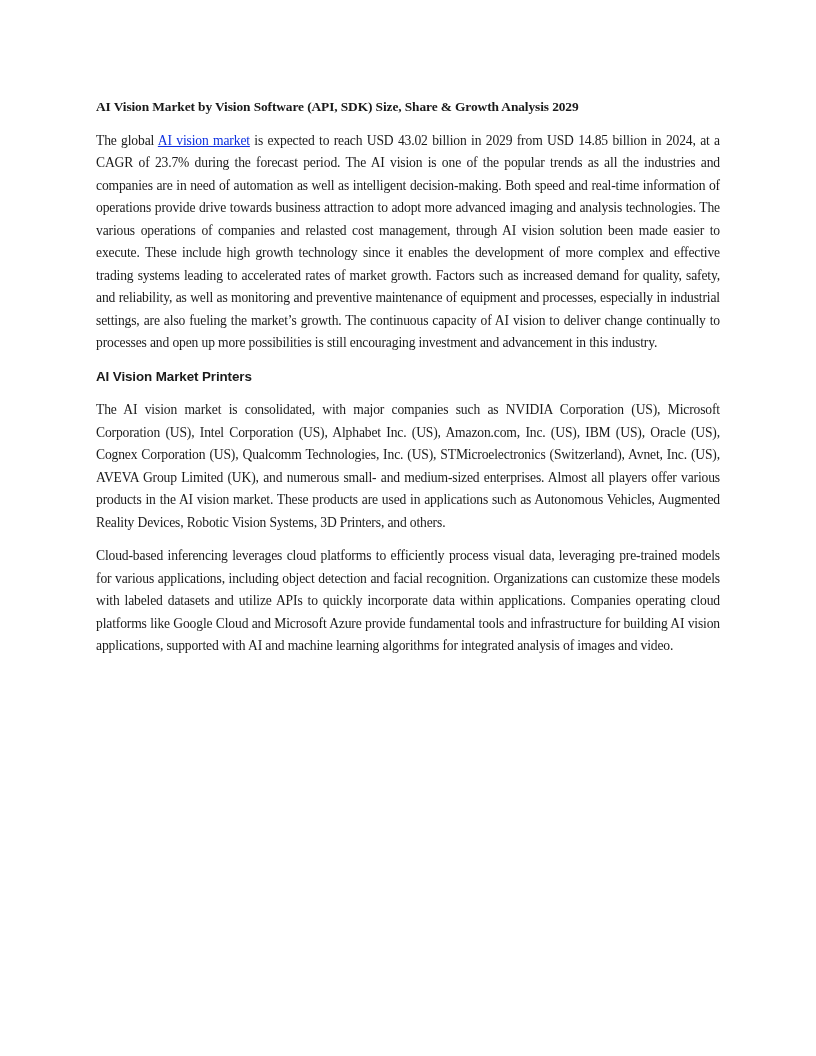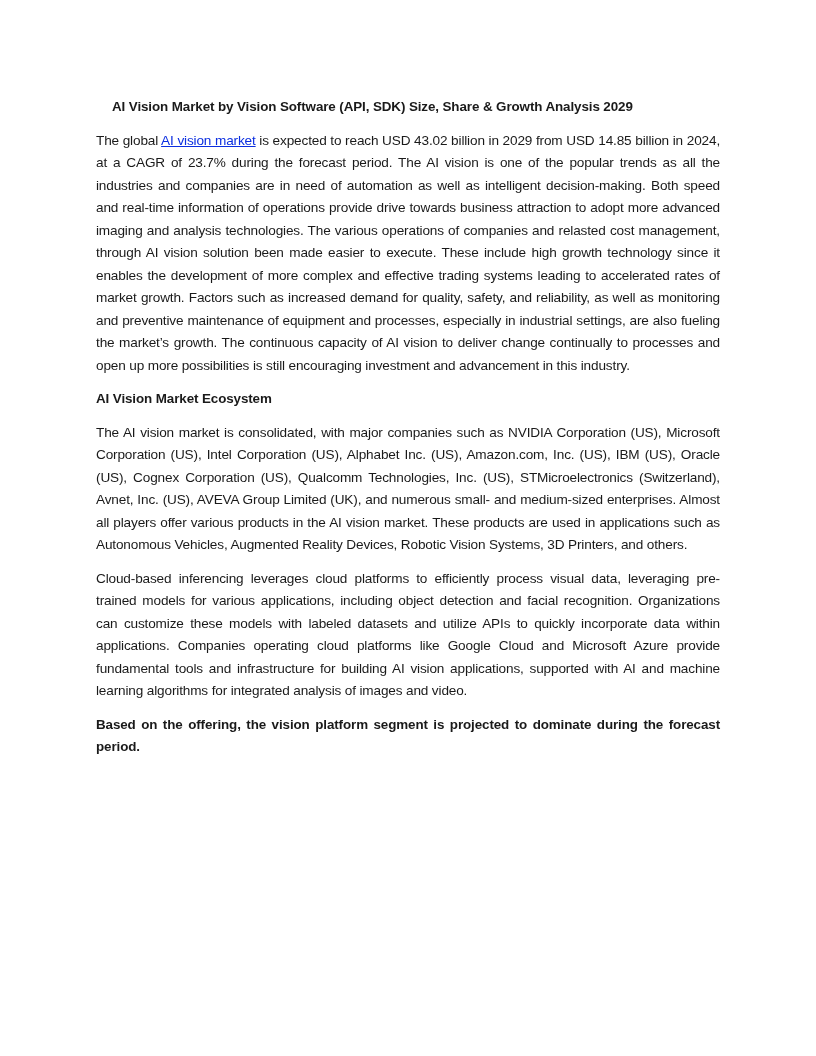--- a/index.html
+++ b/index.html
@@ -18,29 +18,31 @@
     .page {
       position: absolute;
       left: 96px;
       top: 96px;
       width: 624px;
     }
     .title {
       font-weight: bold;
       font-size: 13.4px;
       line-height: 22.5px;
-      margin: 0 0 11px 16px;
+      margin: 0 0 11px 0;
       letter-spacing: -0.1px;
+      font-family: Liberation Serif, serif;
     }
     .para {
       font-size: 13.6px;
       line-height: 22.5px;
       text-align: justify;
       margin: 0 0 11px 0;
       letter-spacing: -0.15px;
+      font-family: Liberation Serif, serif;
     }
     .heading {
       font-weight: bold;
       font-size: 13.4px;
       line-height: 22.5px;
       margin: 0 0 11px 0;
       letter-spacing: -0.1px;
     }
     .heading.justify {
       text-align: justify;
@@ -51,19 +53,18 @@
     }
   </style>
 </head>
 <body>
 
 <div class="page">
   <p class="title">AI Vision Market by Vision Software (API, SDK) Size, Share &amp; Growth Analysis 2029</p>
 
   <p class="para"><span>The global </span><a class="link" href="#" style="color: rgb(11, 46, 224);">AI vision market</a><span> is expected to reach USD 43.02 billion in 2029 from USD 14.85 billion in 2024, at a CAGR of 23.7% during the forecast period. The AI vision is one of the popular trends as all the industries and companies are in need of automation as well as intelligent decision-making. Both speed and real-time information of operations provide drive towards business attraction to adopt more advanced imaging and analysis technologies. The various operations of companies and relasted cost management, through AI vision solution been made easier to execute. These include high growth technology since it enables the development of more complex and effective trading systems leading to accelerated rates of market growth. Factors such as increased demand for quality, safety, and reliability, as well as monitoring and preventive maintenance of equipment and processes, especially in industrial settings, are also fueling the market’s growth. The continuous capacity of AI vision to deliver change continually to processes and open up more possibilities is still encouraging investment and advancement in this industry.</span></p>
 
-  <p class="heading">AI Vision Market Ecosystem</p>
+  <p class="heading">AI Vision Market Printers</p>
   <p class="para">The AI vision market is consolidated, with major companies such as NVIDIA Corporation (US), Microsoft Corporation (US), Intel Corporation (US), Alphabet Inc. (US), Amazon.com, Inc. (US), IBM (US), Oracle (US), Cognex Corporation (US), Qualcomm Technologies, Inc. (US), STMicroelectronics (Switzerland), Avnet, Inc. (US), AVEVA Group Limited (UK), and numerous small- and medium-sized enterprises. Almost all players offer various products in the AI vision market. These products are used in applications such as Autonomous Vehicles, Augmented Reality Devices, Robotic Vision Systems, 3D Printers, and others.</p>
 
   <p class="para">Cloud-based inferencing leverages cloud platforms to efficiently process visual data, leveraging pre-trained models for various applications, including object detection and facial recognition. Organizations can customize these models with labeled datasets and utilize APIs to quickly incorporate data within applications. Companies operating cloud platforms like Google Cloud and Microsoft Azure provide fundamental tools and infrastructure for building AI vision applications, supported with AI and machine learning algorithms for integrated analysis of images and video.</p>
 
-  <p class="heading justify">Based on the offering, the vision platform segment is projected to dominate during the forecast period.</p>
 </div>
 
 </body></html>

